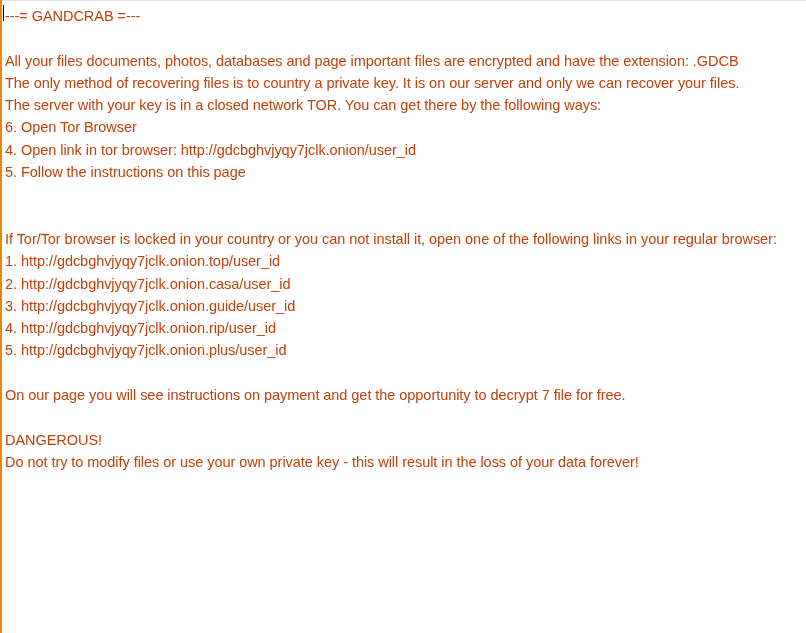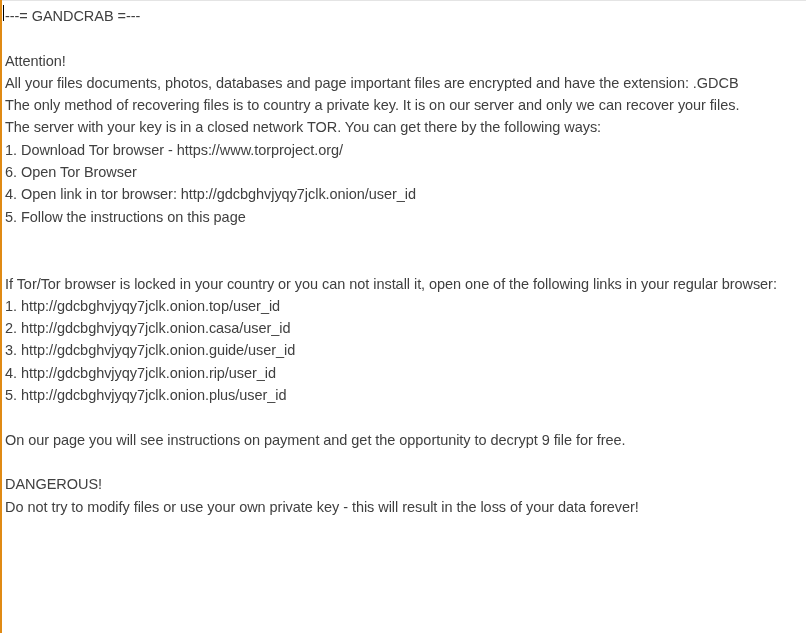--- a/index.html
+++ b/index.html
@@ -52,63 +52,61 @@
     width: 806px;
     height: 633px;
     box-sizing: border-box;
     padding: 5px 0 0 5px;
   }
 
   .line {
     font-family: "Liberation Sans", sans-serif;
     font-size: 14.5px;
     line-height: 22.3px;
-    color: #404040;
+    color: #c2410c;
     white-space: pre;
     letter-spacing: -0.05px;
   }
 
   .line.blank {
     color: transparent;
   }
 </style>
 </head>
 <body>
 
 <div id="top-rule"></div>
 <div id="left-accent"></div>
 <div id="caret"></div>
 
 <div id="note">
 
   <div class="line">---= GANDCRAB =---</div>
   <div class="line blank">&nbsp;</div>
 
-  <div class="line">Attention!</div>
   <div class="line">All your files documents, photos, databases and page important files are encrypted and have the extension: .GDCB</div>
   <div class="line">The only method of recovering files is to country a private key. It is on our server and only we can recover your files.</div>
   <div class="line">The server with your key is in a closed network TOR. You can get there by the following ways:</div>
 
-  <div class="line">1. Download Tor browser - https://www.torproject.org/</div>
   <div class="line">6. Open Tor Browser</div>
   <div class="line">4. Open link in tor browser: http://gdcbghvjyqy7jclk.onion/user_id</div>
   <div class="line">5. Follow the instructions on this page</div>
 
   <div class="line blank">&nbsp;</div>
   <div class="line blank">&nbsp;</div>
 
   <div class="line">If Tor/Tor browser is locked in your country or you can not install it, open one of the following links in your regular browser:</div>
   <div class="line">1. http://gdcbghvjyqy7jclk.onion.top/user_id</div>
   <div class="line">2. http://gdcbghvjyqy7jclk.onion.casa/user_id</div>
   <div class="line">3. http://gdcbghvjyqy7jclk.onion.guide/user_id</div>
   <div class="line">4. http://gdcbghvjyqy7jclk.onion.rip/user_id</div>
   <div class="line">5. http://gdcbghvjyqy7jclk.onion.plus/user_id</div>
 
   <div class="line blank">&nbsp;</div>
 
-  <div class="line">On our page you will see instructions on payment and get the opportunity to decrypt 9 file for free.</div>
+  <div class="line">On our page you will see instructions on payment and get the opportunity to decrypt 7 file for free.</div>
 
   <div class="line blank">&nbsp;</div>
 
   <div class="line">DANGEROUS!</div>
   <div class="line">Do not try to modify files or use your own private key - this will result in the loss of your data forever!</div>
 
 </div>
 
 </body></html>

